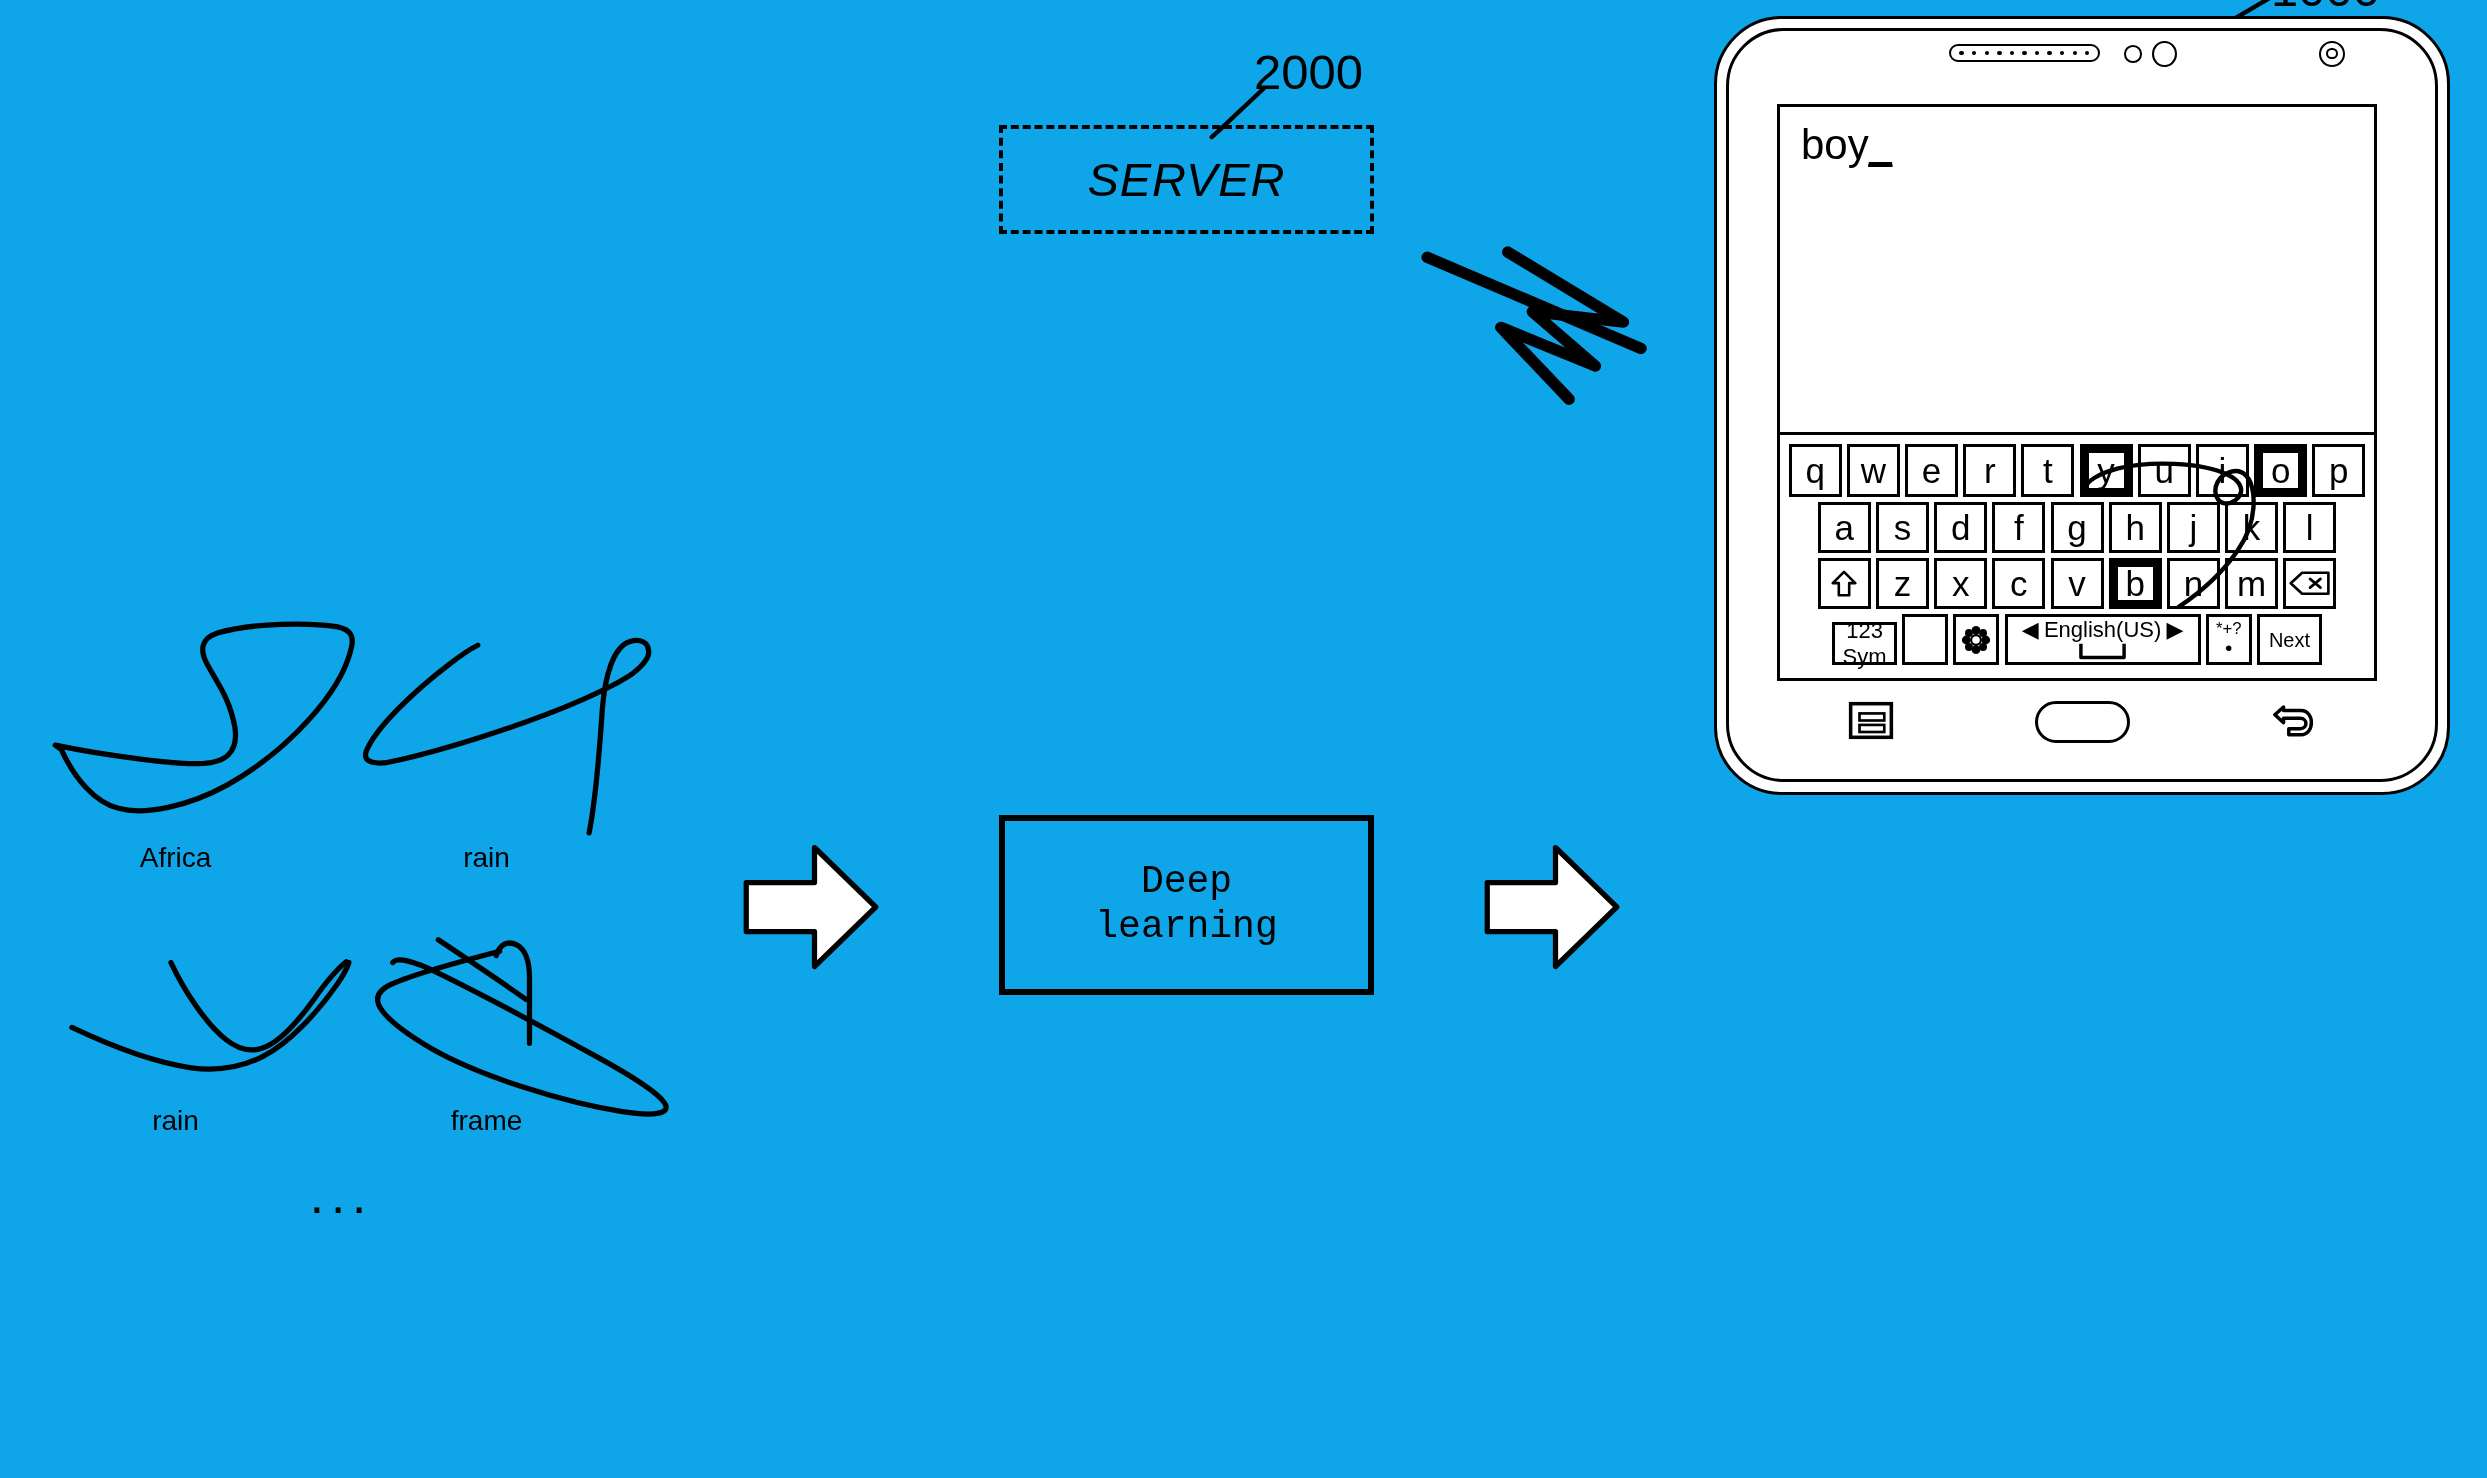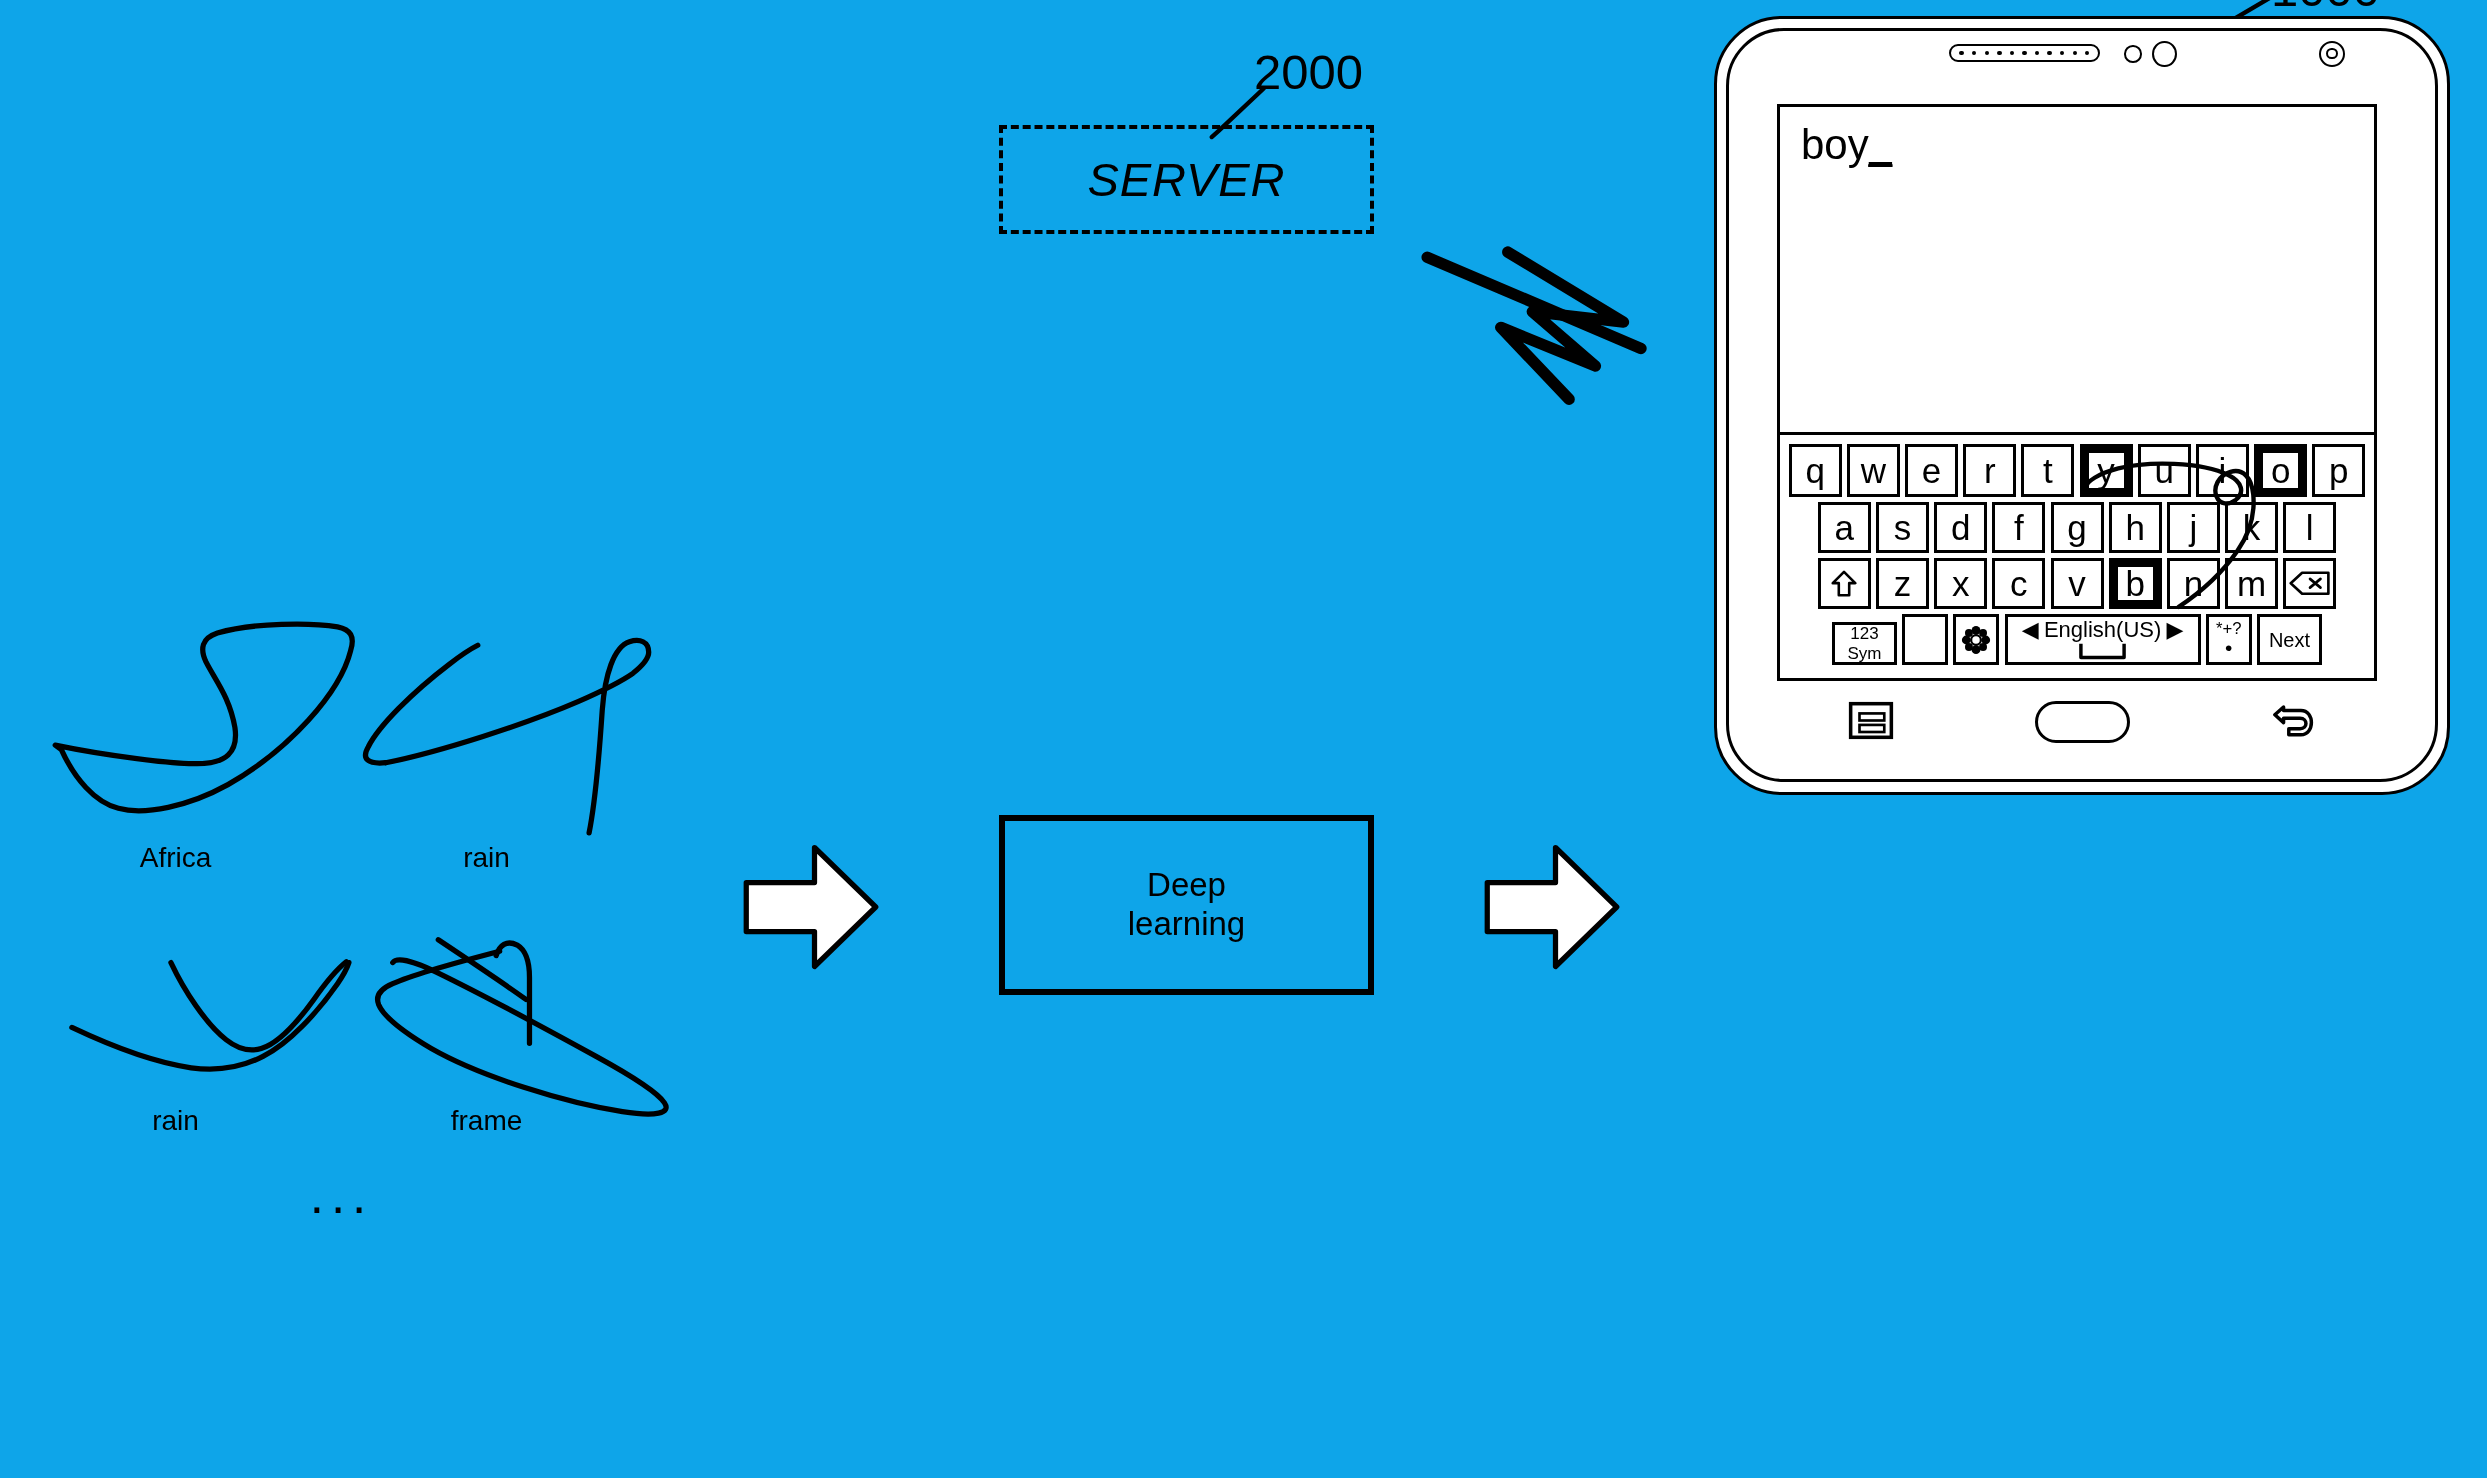--- a/index.html
+++ b/index.html
@@ -51,21 +51,21 @@
     width: 375px;
     height: 180px;
     border: 6.1px solid #000;
     box-sizing: border-box;
     display: flex;
     flex-direction: column;
     align-items: center;
     justify-content: center;
     line-height: 1.18;
   }
-  #deep-box .line { font-size: 33px; }
+  #deep-box .line { font-size: 38px; font-family: Liberation Mono, monospace; }
 
   
   .gesture-label {
     font-size: 28px;
     text-align: center;
     width: 263px;
   }
   #label-africa { left: 44px;  top: 842px; }
   #label-rain   { left: 355px; top: 842px; }
   #label-this   { left: 44px;  top: 1105px; }
@@ -213,21 +213,21 @@
   }
   #kb-row-1 .key { width: 53px; height: 53px; }
   #kb-row-2 .key { width: 53px; height: 51px; }
   #kb-row-3 .key { width: 53px; height: 51px; }
   .key.highlighted {
     border-width: 9.6px;
     border-style: solid;
   }
   .key.fn-123 {
     width: 65px;
-    font-size: 17px;
+    font-size: 22px;
     flex-direction: column;
     line-height: 1.15;
     margin-top: 8px;
   }
   .key.fn-blank { width: 46px; }
   .key.fn-emoji { width: 46px; font-size: 26px; }
   .key.fn-space {
     width: 196px;
     flex-direction: column;
     font-size: 22px;

